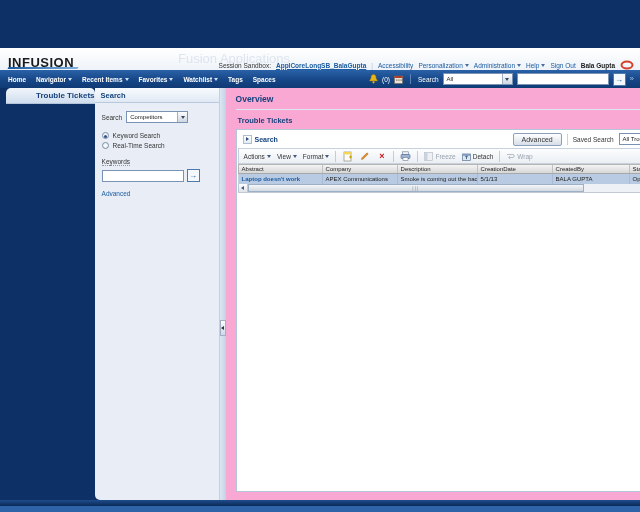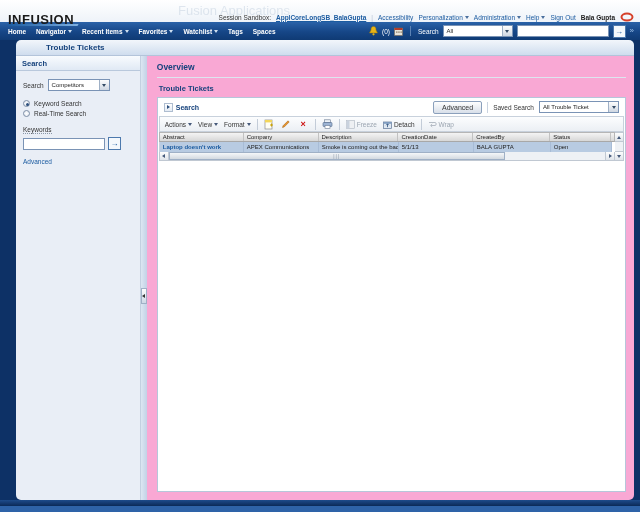--- a/index.html
+++ b/index.html
@@ -1,20 +1,20 @@
 <!DOCTYPE html>
 <html><head>
 <meta charset="utf-8">
 <style>
   * { margin:0; padding:0; box-sizing:border-box; }
   html,body { width:640px; height:512px; overflow:hidden; font-family:"Liberation Sans", sans-serif; }
   .screen { width:640px; height:512px; display:flex; flex-direction:column; background:#0d3166; }
 
   
-  .top-header { height:22px; background:linear-gradient(#ffffff,#eef3f9); display:flex; align-items:flex-start; justify-content:space-between; padding:12px 6px 0 8px; position:relative; flex:0 0 auto; }
+  .top-header { height:22px; background:linear-gradient(#ffffff,#eef3f9); display:flex; align-items:flex-end; justify-content:space-between; padding:12px 6px 0 8px; position:relative; flex:0 0 auto;margin-top:48px; }
   .logo { font-size:13px; font-weight:bold; letter-spacing:0.5px; color:#1a1a1a; position:relative; z-index:2; }
   .logo .swoosh { position:absolute; left:0; right:-4px; bottom:1px; height:2px; background:linear-gradient(90deg,#1b5ba0,#7fb0e0); transform:skewX(-30deg); }
   .watermark { position:absolute; left:178px; top:3px; font-size:13px; color:#c8d4e2; opacity:0.55; z-index:1; white-space:nowrap; }
   .hdr-right { display:flex; align-items:center; gap:5px; font-size:6.5px; color:#333; z-index:2; }
   .hdr-link { color:#1b5ba0; text-decoration:none; cursor:pointer; white-space:nowrap; }
   .hdr-link.underline { text-decoration:underline; font-weight:bold; }
   .caret { display:inline-block; width:0; height:0; border-left:2.5px solid transparent; border-right:2.5px solid transparent; border-top:3px solid #4a6f9e; margin-left:2px; vertical-align:middle; }
   .sep { color:#b8c4d4; }
   .username { font-weight:bold; color:#222; white-space:nowrap; }
 
@@ -28,21 +28,21 @@
   .nav-sep { width:1px; height:10px; background:#5d83b4; margin:0 3px; }
   .nav-search-label { font-size:6.5px; color:#fff; }
   .mini-select { height:12px; background:#fff; border:1px solid #7a93b5; display:flex; align-items:center; justify-content:space-between; font-size:6px; color:#222; padding-left:3px; }
   .mini-select .dd-btn { width:10px; height:100%; background:linear-gradient(#fdfdfd,#cfd7e2); border-left:1px solid #9fb0c6; display:flex; align-items:center; justify-content:center; }
   .dd-tri { width:0; height:0; border-left:2.5px solid transparent; border-right:2.5px solid transparent; border-top:3px solid #344b66; }
   .mini-input { height:12px; background:#fff; border:1px solid #7a93b5; font-size:6px; padding:0 2px; color:#222; }
   .go-btn { width:13px; height:13px; background:#f4f8fc; border:1px solid #4d79ad; color:#1b5ba0; font-size:8px; line-height:11px; text-align:center; cursor:pointer; }
   .after-go { font-size:8px; color:#9fc2e8; line-height:12px; }
 
   
-  .frame { flex:1 1 auto; background:#0d3166; padding:0 6px 0 16px; display:flex; flex-direction:column; min-height:0; }
+  .frame { flex:1 1 auto; background:#0d3166; padding:0 6px 0 6px; display:flex; flex-direction:row; min-height:0; }
   .titlebar { height:16px; background:linear-gradient(#f2f6fb,#cfddee); border-radius:5px 5px 0 0; display:flex; align-items:center; padding-left:30px; font-size:8px; font-weight:bold; color:#15427c; border-bottom:1px solid #b3c4da; flex:0 0 auto; }
   .content { flex:1 1 auto; display:flex; min-height:0; }
 
   
   .sidebar { width:125px; background:#e9eef6; border-right:1px solid #c3d0e0; display:flex; flex-direction:column; border-radius:0 0 0 5px; }
   .sidebar-header { height:15px; background:linear-gradient(#f8fbfe,#e0e9f4); border-bottom:1px solid #b9c8dc; display:flex; align-items:center; padding-left:6px; font-size:7.5px; font-weight:bold; color:#15427c; }
   .sidebar-body { padding:8px 7px; font-size:6.5px; color:#333; }
   .field-row { display:flex; align-items:center; gap:4px; margin-bottom:9px; }
   .radio-row { display:flex; align-items:center; gap:4px; margin-bottom:3px; cursor:pointer; }
   .radio { width:7px; height:7px; border-radius:50%; border:1px solid #7d8ea6; background:radial-gradient(#fff,#dfe6ee); position:relative; }

